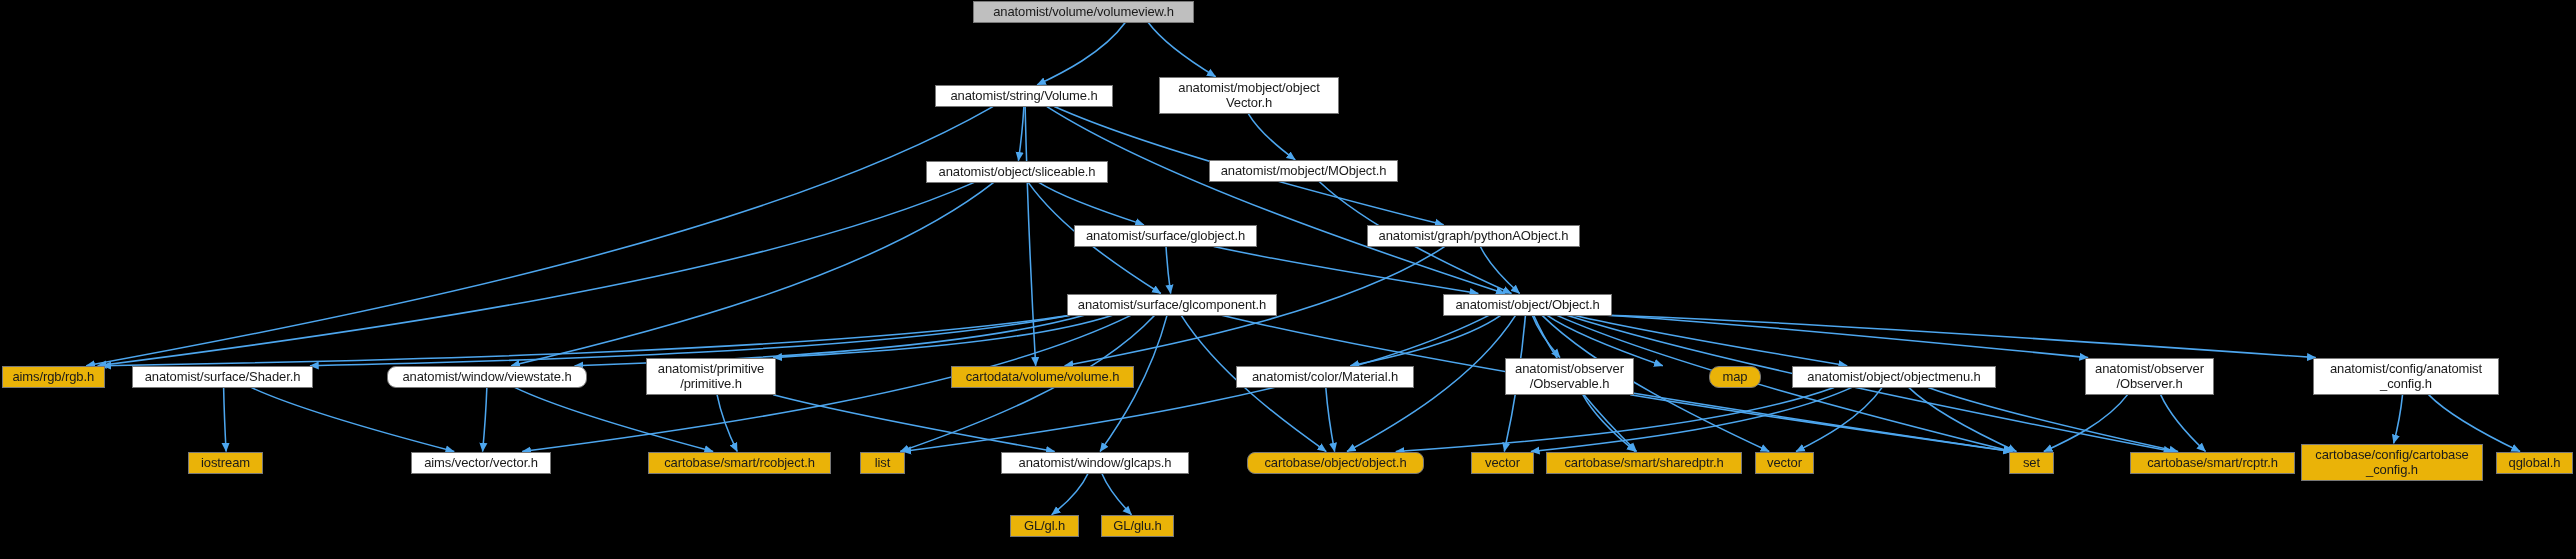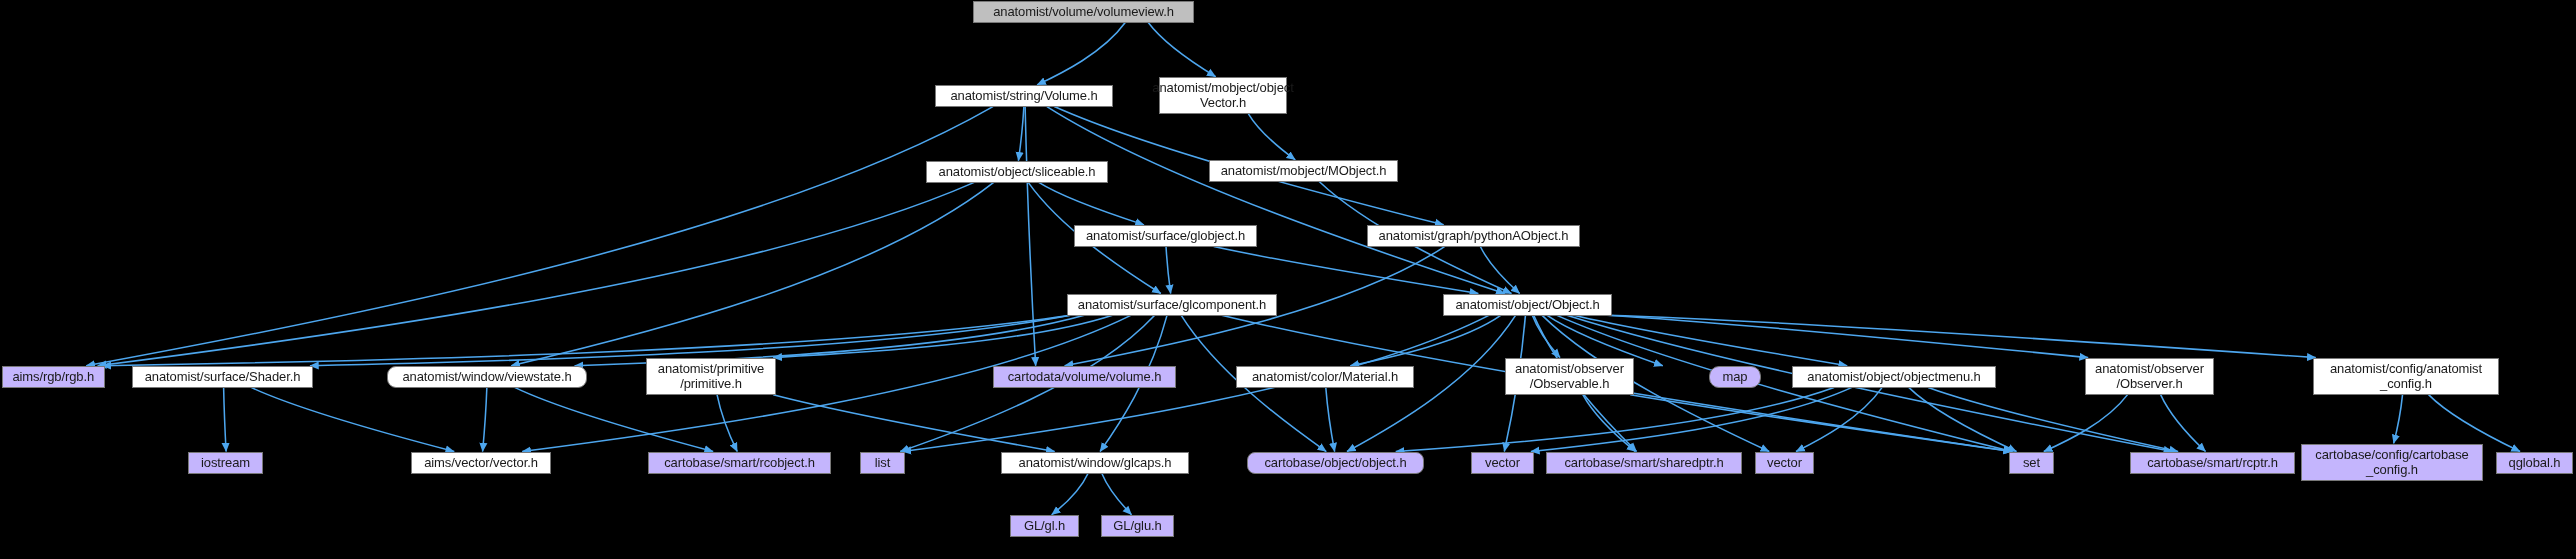--- a/index.html
+++ b/index.html
@@ -22,21 +22,21 @@
     text-align:center;
     color:#1a1a1a;
     font-size:13px;
     line-height:1.12;
     letter-spacing:-0.1px;
     white-space:pre-line;
     padding:0.9px 3.6px;
     z-index:3;
   }
   .node.white{background:#ffffff;}
-  .node.grey{background:#c4b5fd;}
+  .node.grey{background:#eab308;}
   .node.dark{background:#bfbfbf;}
   .node-label{display:block;}
 </style>
 </head>
 <body>
 
 <div id="canvas">
   <svg id="edges" viewBox="0 0 2850 619" xmlns="http://www.w3.org/2000/svg">
       <defs>
         <marker id="arrow" viewBox="0 0 10 10" refX="9.5" refY="5" markerWidth="6" markerHeight="6" orient="auto-start-reverse" markerUnits="strokeWidth">
@@ -98,34 +98,34 @@
       <path d="M 2133.8473684210526 429 C 2203.0486842105265 454.02986842105264, 2333.1471578947367 483.0319473684211, 2410.6526315789474 500" fill="none" stroke="#4da6ee" stroke-width="1.7" marker-end="url(#arrow)"></path>
       <path d="M 2354.6888743455497 437 C 2331.5012107329844 467.6687663612566, 2287.9084031413613 488.32750654450257, 2261.938219895288 500" fill="none" stroke="#4da6ee" stroke-width="1.7" marker-end="url(#arrow)"></path>
       <path d="M 2391.2722513089006 437 C 2403.7100785340317 464.10621727748696, 2427.0931937172772 486.90248691099475, 2441.023560209424 500" fill="none" stroke="#4da6ee" stroke-width="1.7" marker-end="url(#arrow)"></path>
       <path d="M 2659.1569736842107 437 C 2656.703486842105 461.5453486842105, 2652.090931578947 480.2981394736842, 2649.3430263157893 491" fill="none" stroke="#4da6ee" stroke-width="1.7" marker-end="url(#arrow)"></path>
       <path d="M 2688.0006544502617 437 C 2713.3205170157066 462.81801374345554, 2760.9218586387433 486.3872054973822, 2789.280104712042 500" fill="none" stroke="#4da6ee" stroke-width="1.7" marker-end="url(#arrow)"></path>
       <path d="M 1203.6942857142858 524 C 1193.597142857143 545.7097142857143, 1174.6145142857142 561.2038857142857, 1163.3057142857142 570" fill="none" stroke="#4da6ee" stroke-width="1.7" marker-end="url(#arrow)"></path>
       <path d="M 1218.7757142857142 524 C 1227.0128571428572 543.8762857142858, 1242.4986857142858 560.4705142857142, 1251.7242857142858 570" fill="none" stroke="#4da6ee" stroke-width="1.7" marker-end="url(#arrow)"></path>
     </svg>
 <div class="node dark" style="left: 973px; top: 0.9px; width: 221px; height: 22px;"><span class="node-label">anatomist/volume/volumeview.h</span></div>
     <div class="node white" style="left: 935px; top: 85px; width: 178px; height: 22px;"><span class="node-label">anatomist/string/Volume.h</span></div>
-    <div class="node white" style="left: 1159px; top: 77px; width: 128px; height: 37px;"><span class="node-label">anatomist/mobject/object
+    <div class="node white" style="left: 1159px; top: 77px; width: 180px; height: 37px;"><span class="node-label">anatomist/mobject/object
 Vector.h</span></div>
     <div class="node white" style="left: 926px; top: 161px; width: 182px; height: 22px;"><span class="node-label">anatomist/object/sliceable.h</span></div>
     <div class="node white" style="left: 1209px; top: 160px; width: 189px; height: 22px;"><span class="node-label">anatomist/mobject/MObject.h</span></div>
     <div class="node white" style="left: 1074px; top: 225px; width: 183px; height: 22px;"><span class="node-label">anatomist/surface/globject.h</span></div>
     <div class="node white" style="left: 1367px; top: 225px; width: 213px; height: 22px;"><span class="node-label">anatomist/graph/pythonAObject.h</span></div>
     <div class="node white" style="left: 1067px; top: 294px; width: 210px; height: 22px;"><span class="node-label">anatomist/surface/glcomponent.h</span></div>
     <div class="node white" style="left: 1443px; top: 294px; width: 169px; height: 22px;"><span class="node-label">anatomist/object/Object.h</span></div>
     <div class="node grey" style="left: 1.8px; top: 366px; width: 103px; height: 22px;"><span class="node-label">aims/rgb/rgb.h</span></div>
     <div class="node white" style="left: 132px; top: 366px; width: 181px; height: 22px;"><span class="node-label">anatomist/surface/Shader.h</span></div>
     <div class="node white" style="left: 387px; top: 366px; width: 200px; height: 22px; border-radius: 9px;"><span class="node-label">anatomist/window/viewstate.h</span></div>
     <div class="node white" style="left: 646px; top: 358px; width: 130px; height: 37px;"><span class="node-label">anatomist/primitive
 /primitive.h</span></div>
-    <div class="node grey" style="left: 993px; top: 366px; width: 183px; height: 22px;"><span class="node-label">cartodata/volume/volume.h</span></div>
+    <div class="node grey" style="left: 951px; top: 366px; width: 183px; height: 22px;"><span class="node-label">cartodata/volume/volume.h</span></div>
     <div class="node white" style="left: 1236px; top: 366px; width: 178px; height: 22px;"><span class="node-label">anatomist/color/Material.h</span></div>
     <div class="node white" style="left: 1505px; top: 358px; width: 129px; height: 37px;"><span class="node-label">anatomist/observer
 /Observable.h</span></div>
     <div class="node grey" style="left: 1709px; top: 366px; width: 52px; height: 22px; border-radius: 10px;"><span class="node-label">map</span></div>
     <div class="node white" style="left: 1792px; top: 366px; width: 204px; height: 22px;"><span class="node-label">anatomist/object/objectmenu.h</span></div>
     <div class="node white" style="left: 2085px; top: 358px; width: 129px; height: 37px;"><span class="node-label">anatomist/observer
 /Observer.h</span></div>
     <div class="node white" style="left: 2313px; top: 358px; width: 186px; height: 37px;"><span class="node-label">anatomist/config/anatomist
 _config.h</span></div>
     <div class="node grey" style="left: 188px; top: 452px; width: 75px; height: 22px;"><span class="node-label">iostream</span></div>

